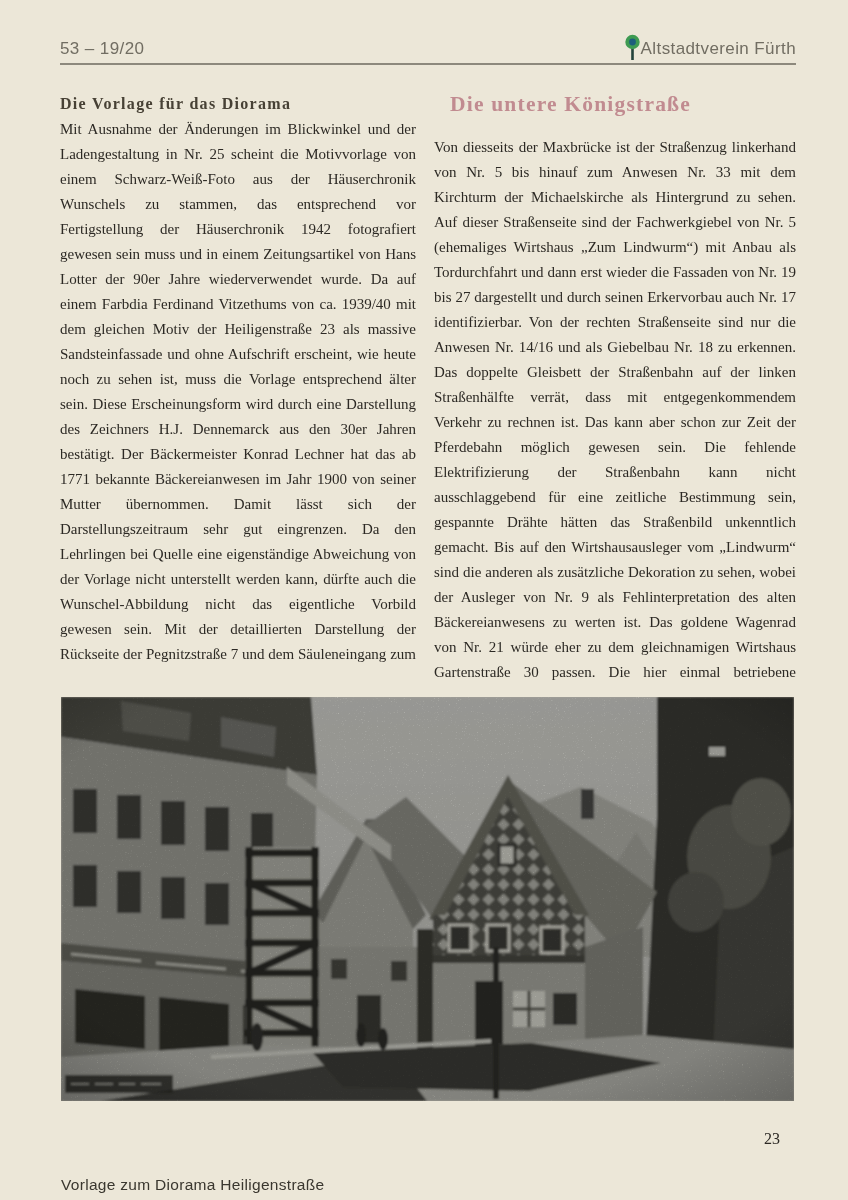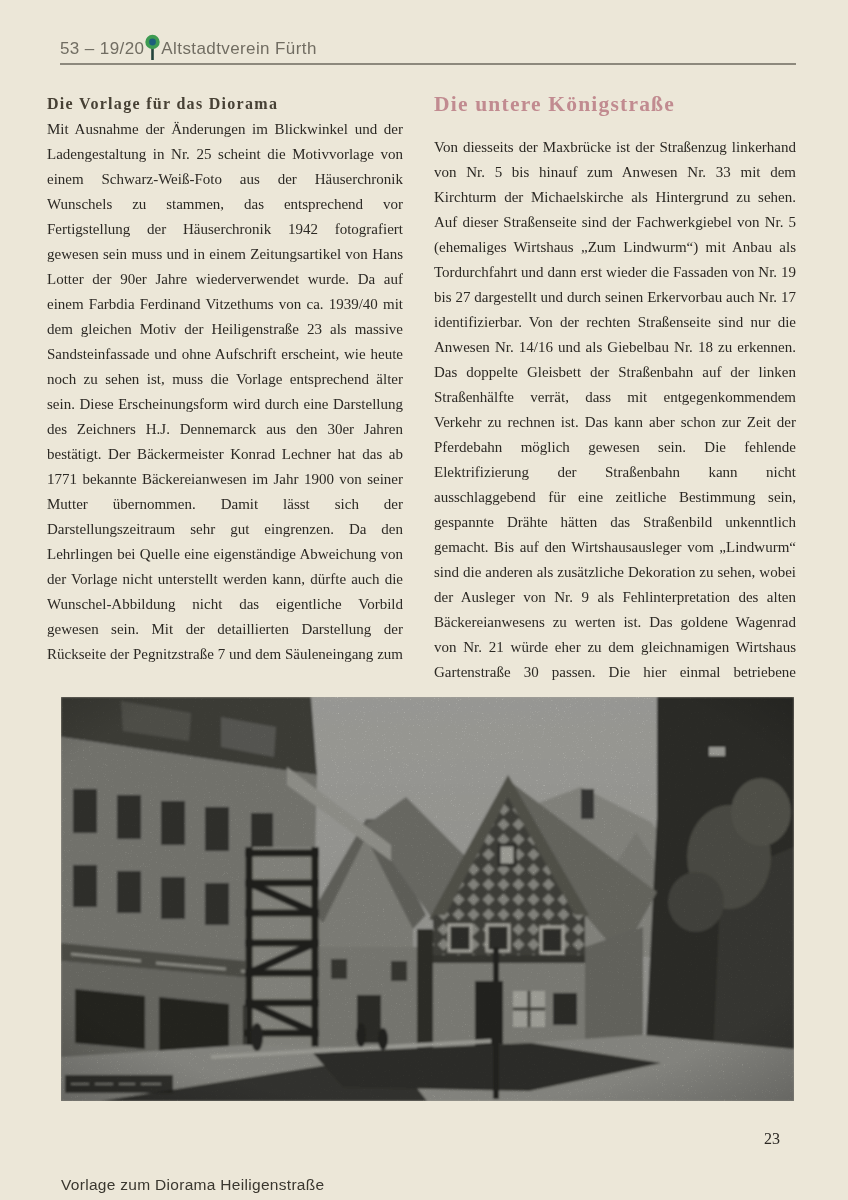--- a/index.html
+++ b/index.html
@@ -7,44 +7,44 @@
     position:relative;
     width:848px;height:1200px;
     background:var(--page-bg,#ece7d8);
     font-family:"Liberation Serif", serif;
     color:var(--body-text,#2c2924);
     overflow:hidden;
   }
   
   .header{
     position:absolute;left:60px;top:34px;width:736px;
-    display:flex;align-items:flex-end;
+    display:flex;justify-content:space-between;align-items:flex-end;
     border-bottom:2px solid var(--rule,#8d897d);
     padding-bottom:4px;
     font-family:"Liberation Sans", sans-serif;
     font-size:17px;color:var(--header-text,#716d62);
     letter-spacing:0.4px;
   }
   .org{display:flex;align-items:flex-end;gap:0;}
   .org svg{display:block;margin-bottom:-2px;}
   
   .col{position:absolute;width:356px;}
-  .col-left{left:47px;top:95px;}
+  .col-left{left:60px;top:95px;}
   .col-right{left:434px;top:92px;width:362px;}
   .h-small{
     font-family:"Liberation Serif", serif;
     font-weight:bold;font-size:16px;letter-spacing:1.3px;
     color:var(--heading-dark,#474135);
     margin:0 0 4px 0;
   }
   .h-large{
     font-family:"Liberation Serif", serif;
     font-weight:bold;font-size:21.5px;letter-spacing:1.2px;
     color:var(--accent-rose,#c18b90);
-    margin:0 0 18px 0;
+    margin:0 0 18px 16px;
   }
   .body-text{
     font-size:15px;line-height:25px;
     text-align:justify;hyphens:auto;-webkit-hyphens:auto;
     margin:0;max-height:556px;overflow:hidden;
   }
   
   .figure{position:absolute;left:61px;top:697px;width:733px;height:404px;}
   .caption{
     position:absolute;left:61px;top:1176px;

